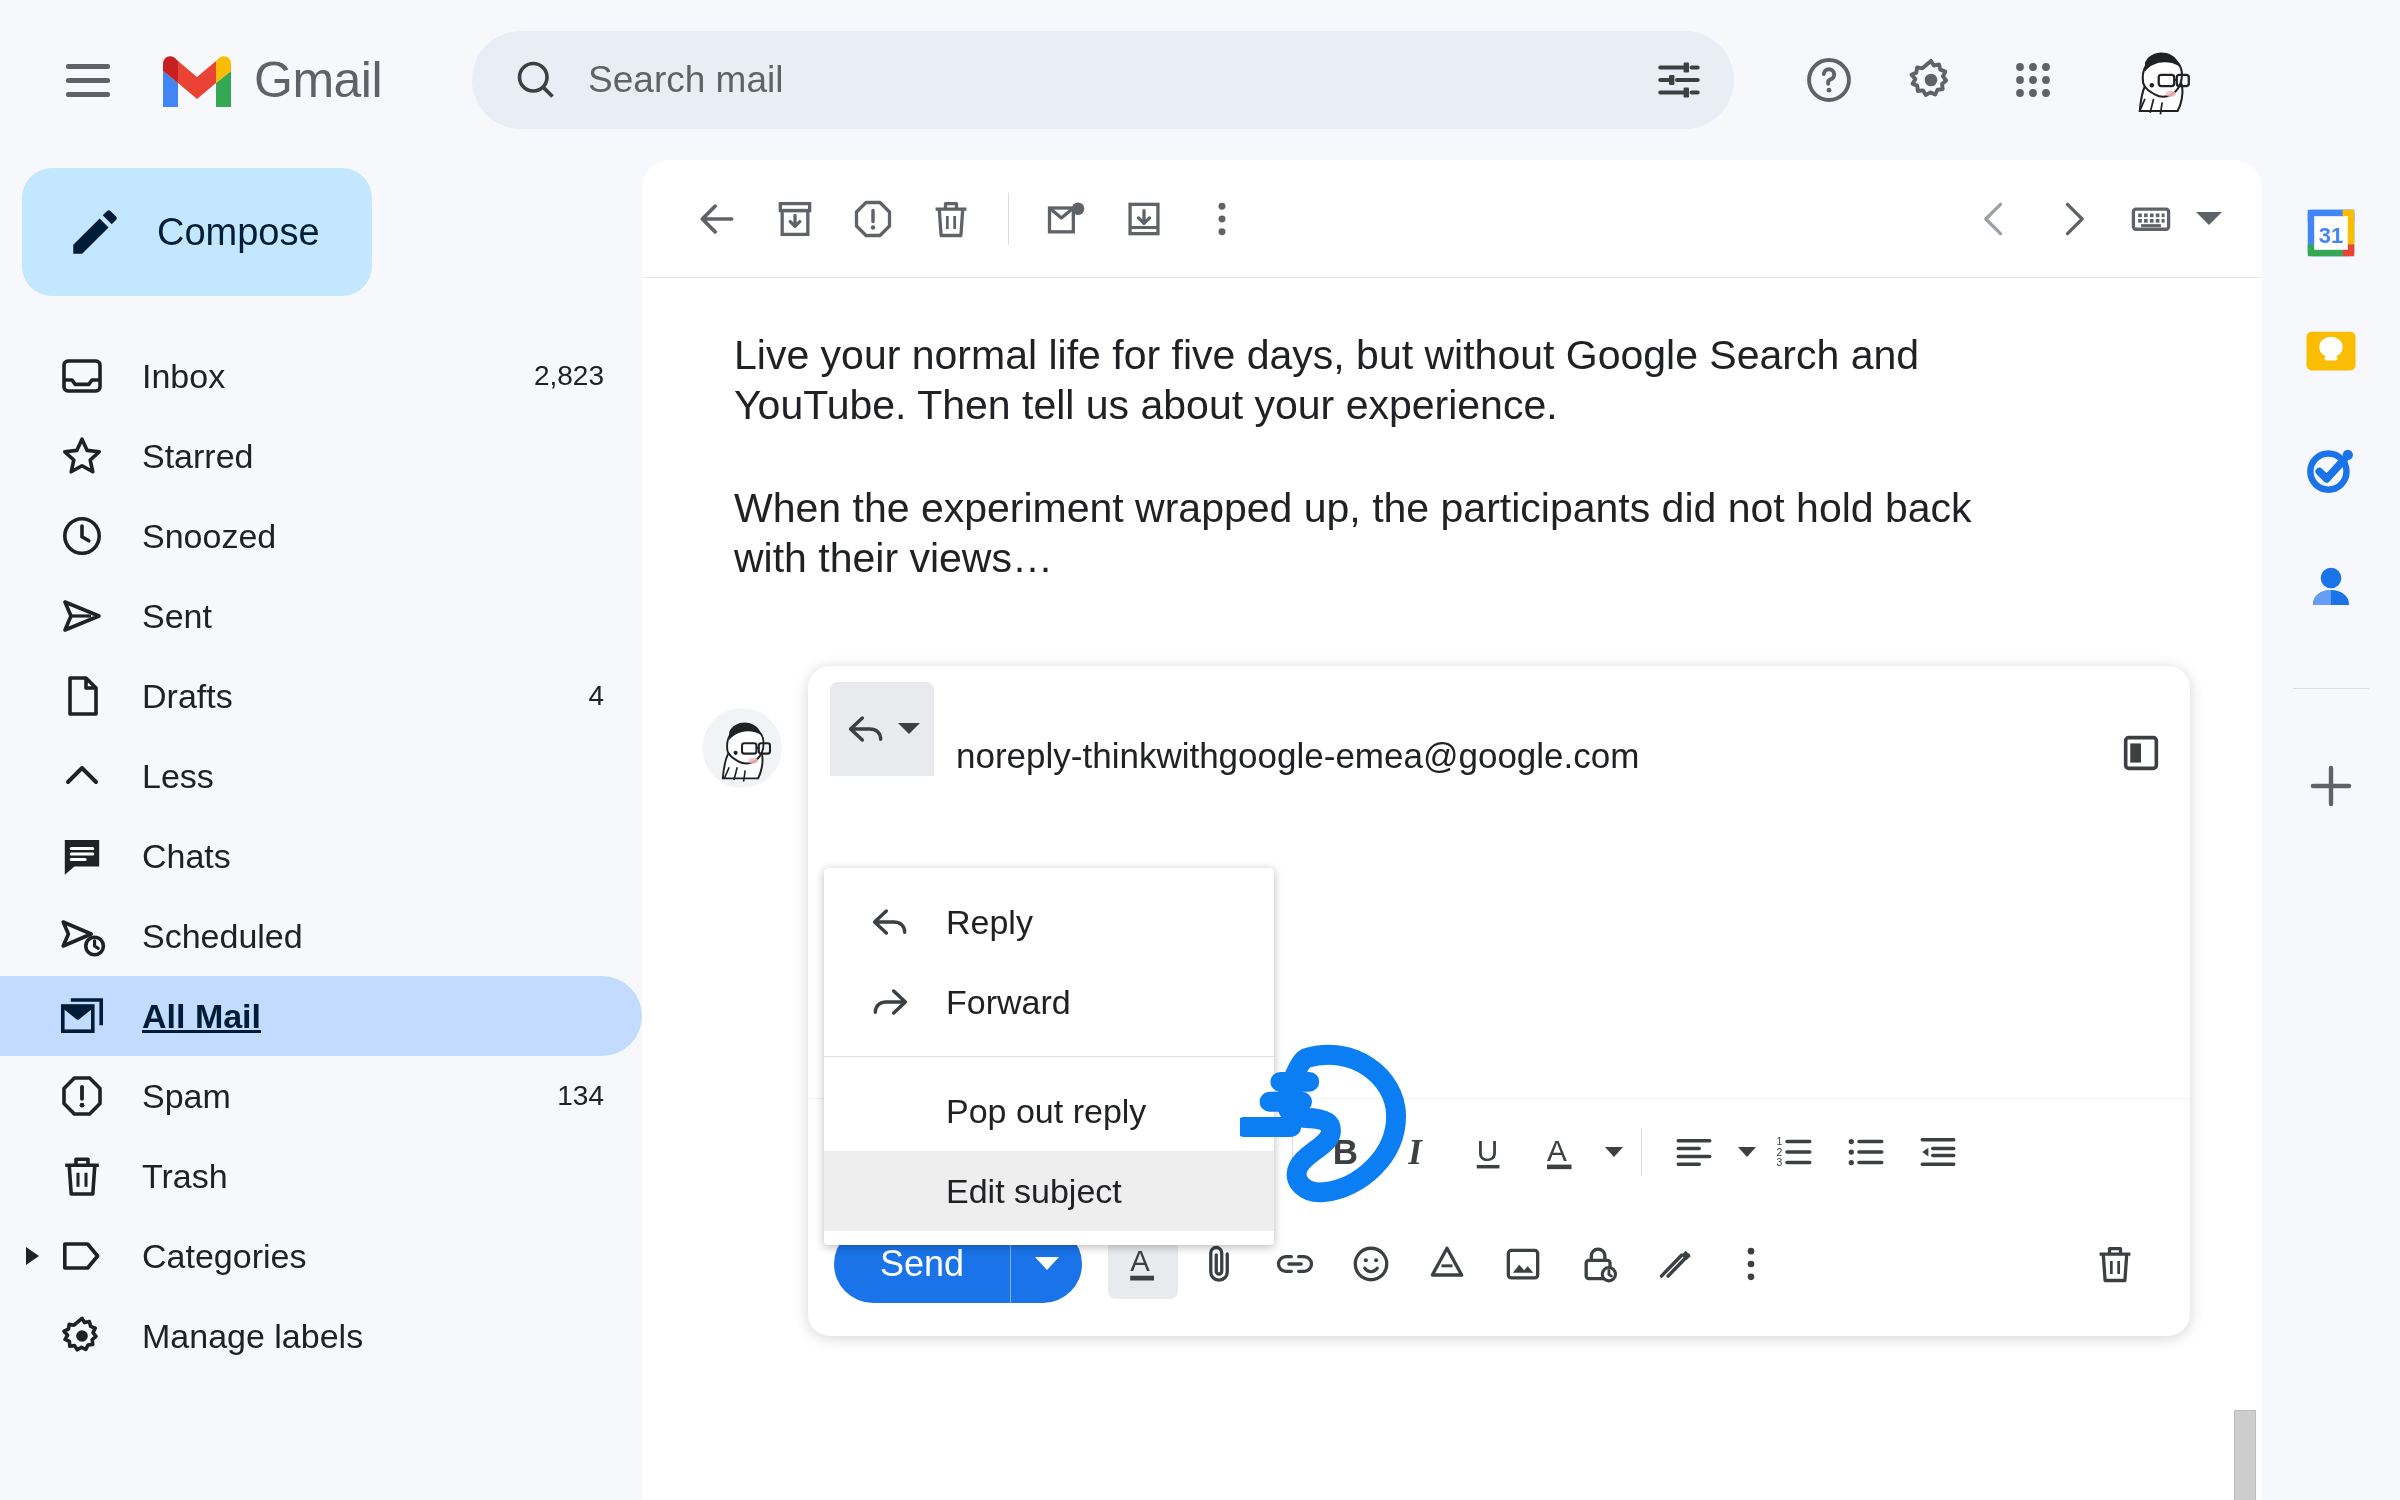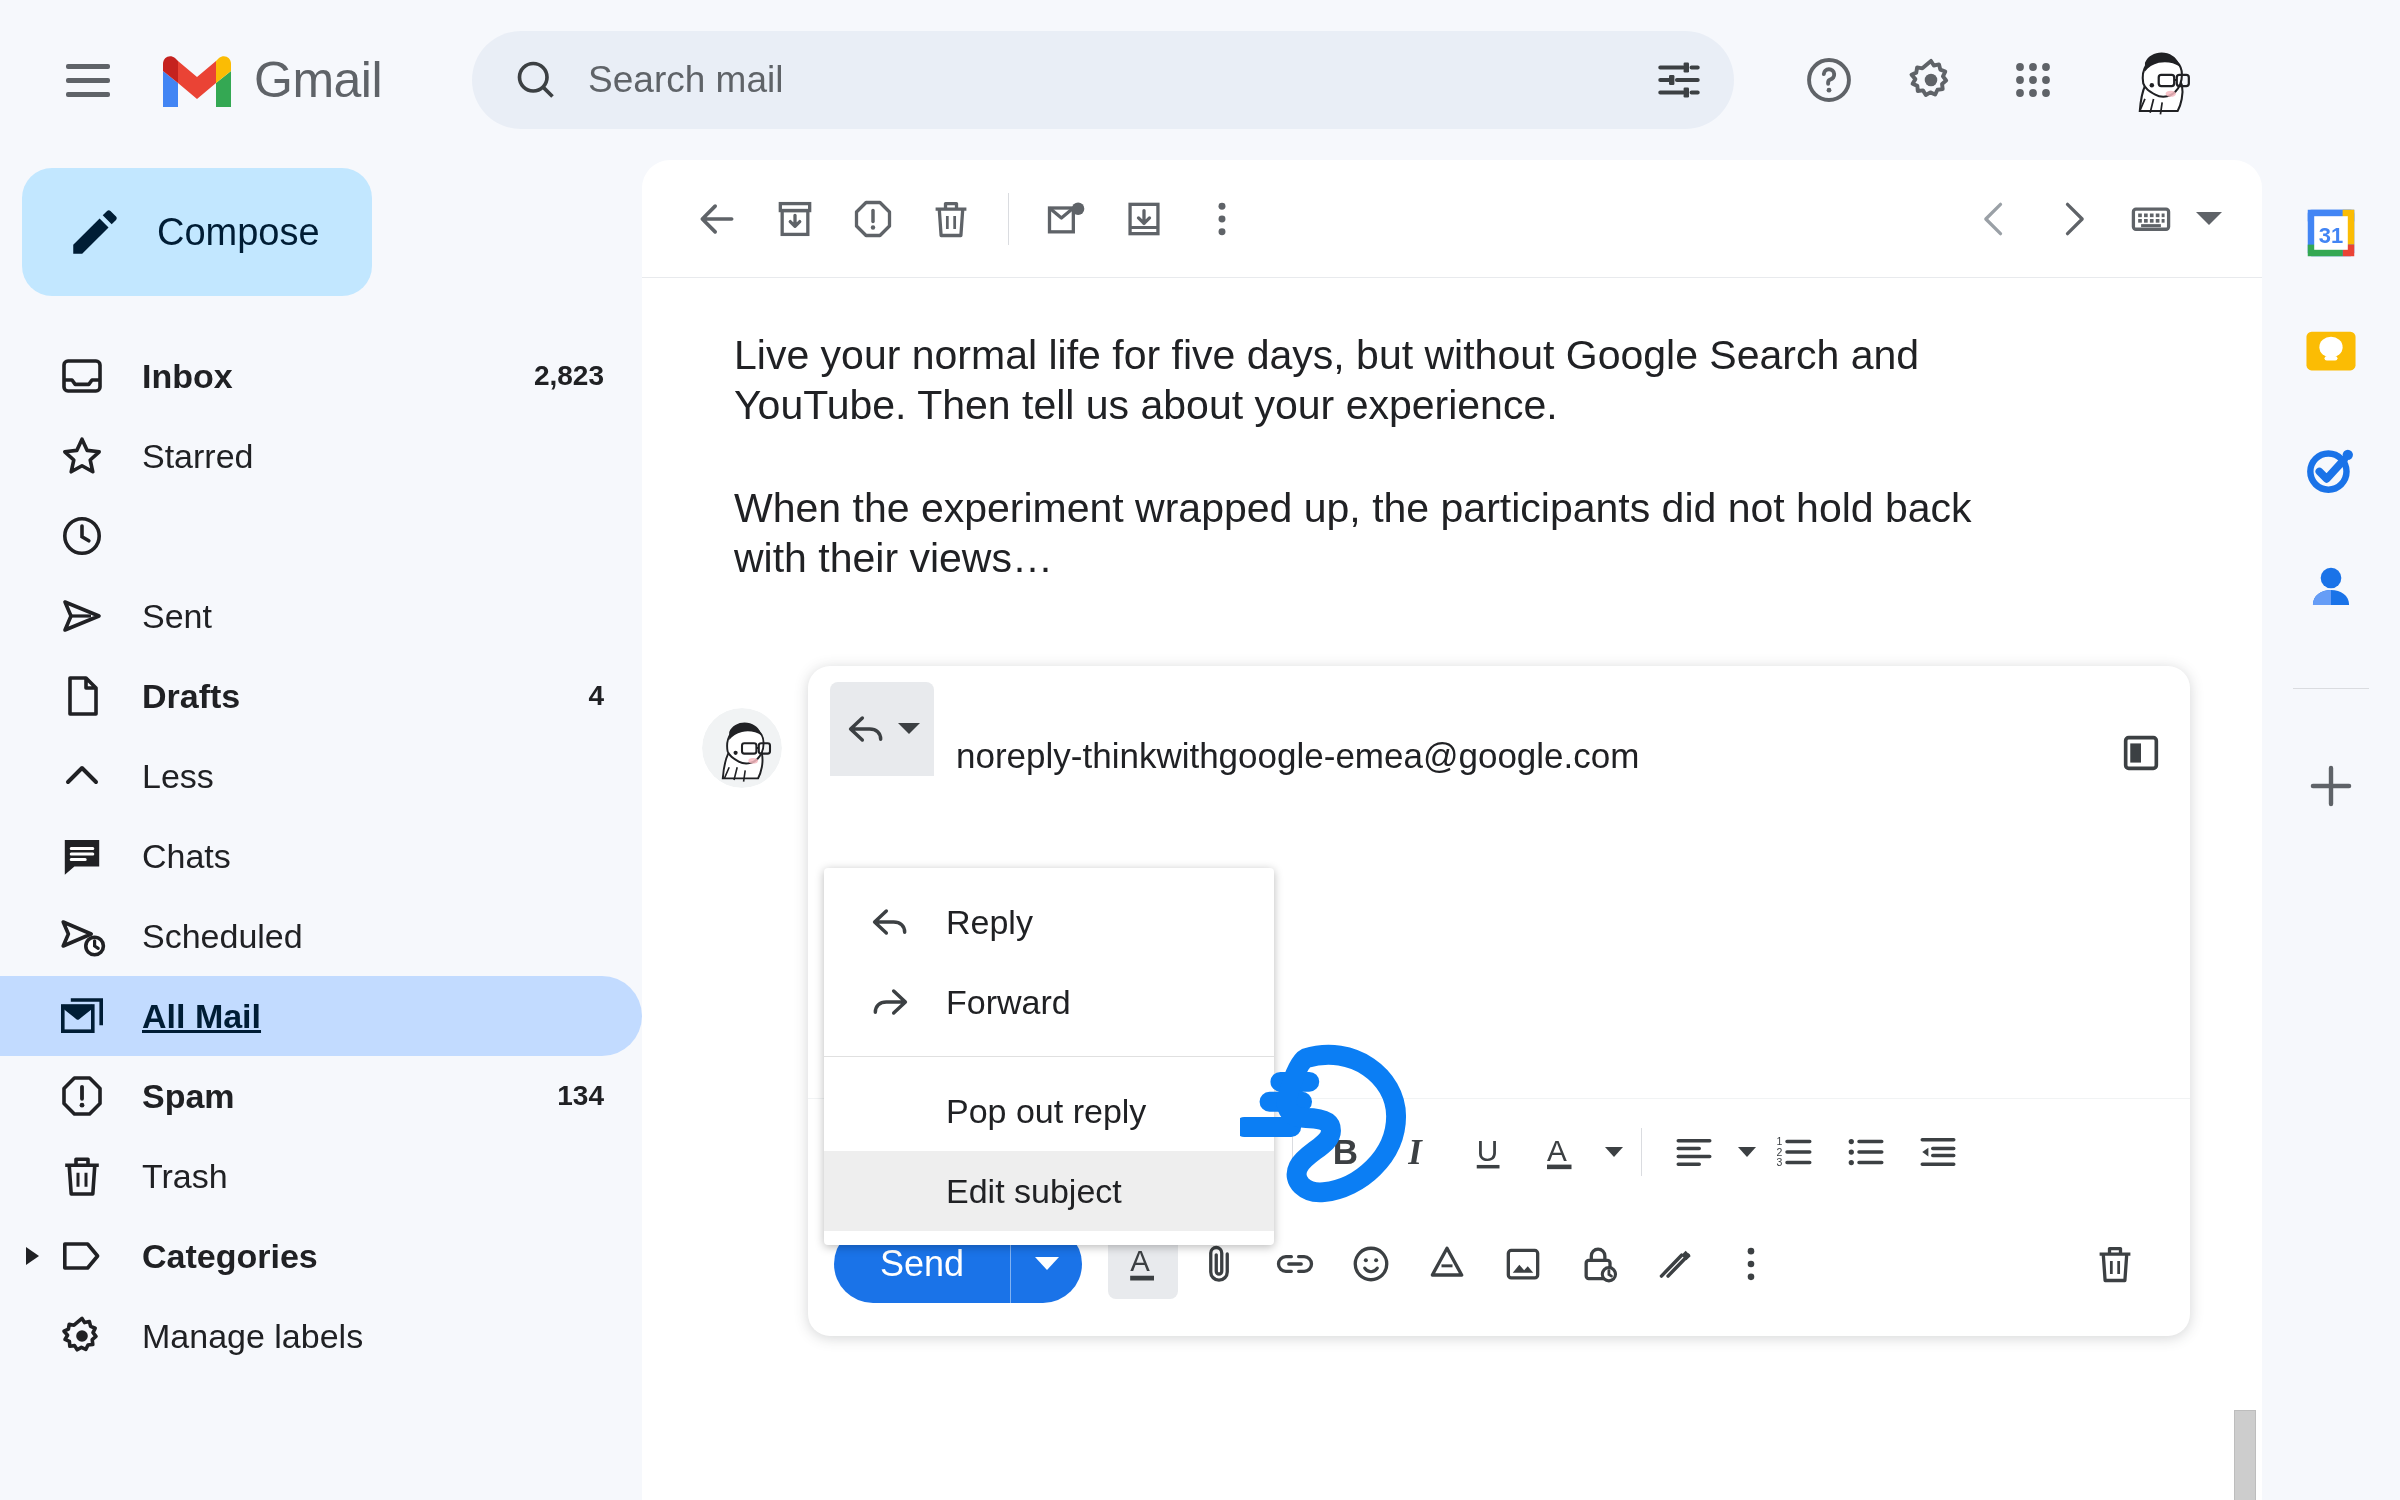--- a/index.html
+++ b/index.html
@@ -71,21 +71,21 @@
 
   .nav-list { margin-top: 40px; }
   .nav-item {
     height: 80px; display:flex; align-items:center;
     border-radius: 0 40px 40px 0; cursor:pointer;
     padding-right: 38px; position:relative;
   }
   .nav-item .ni { width: 48px; height:48px; margin-left: 58px; flex:none; }
   .nav-item .nl { font-size: 34px; color:#202124; margin-left: 36px; flex:1; }
   .nav-item .nc { font-size: 28px; color:#202124; }
-  .nav-item.bold .nl, .nav-item.bold .nc { font-weight: bold; }
+  .nav-item.bold .nl, .nav-item.bold .nc { font-weight: normal; }
   .nav-item.active { background:#c2dbff; }
   .nav-item.active .nl { color:#001d35; font-weight:bold;text-decoration:underline; }
   .nav-item .caret {
     position:absolute; left: 26px; width: 0; height: 0;
     border-left: 13px solid #202124; border-top: 9px solid transparent;
     border-bottom: 9px solid transparent;
   }
 
   
   .main {
@@ -311,20 +311,21 @@
       </svg>
       <span class="nl">Starred</span>
       <span class="nc"></span>
     </div>
 
     <div class="nav-item">
       <svg class="ni" viewBox="0 0 24 24">
         <circle cx="12" cy="12" r="8.6" fill="none" stroke="#202124" stroke-width="1.8"></circle>
         <path d="M12 7v5.4l3.4 2" fill="none" stroke="#202124" stroke-width="1.8" stroke-linecap="round"></path>
       </svg>
+      <span class="nl">Snoozed</span>
       <span class="nc"></span>
     </div>
 
     <div class="nav-item">
       <svg class="ni" viewBox="0 0 24 24">
         <path fill="none" stroke="#202124" stroke-width="1.8" stroke-linejoin="round" d="M3.5 5l17 7-17 7 3-7z"></path>
         <path d="M6.5 12h10" fill="none" stroke="#202124" stroke-width="1.6"></path>
       </svg>
       <span class="nl">Sent</span>
       <span class="nc"></span>

